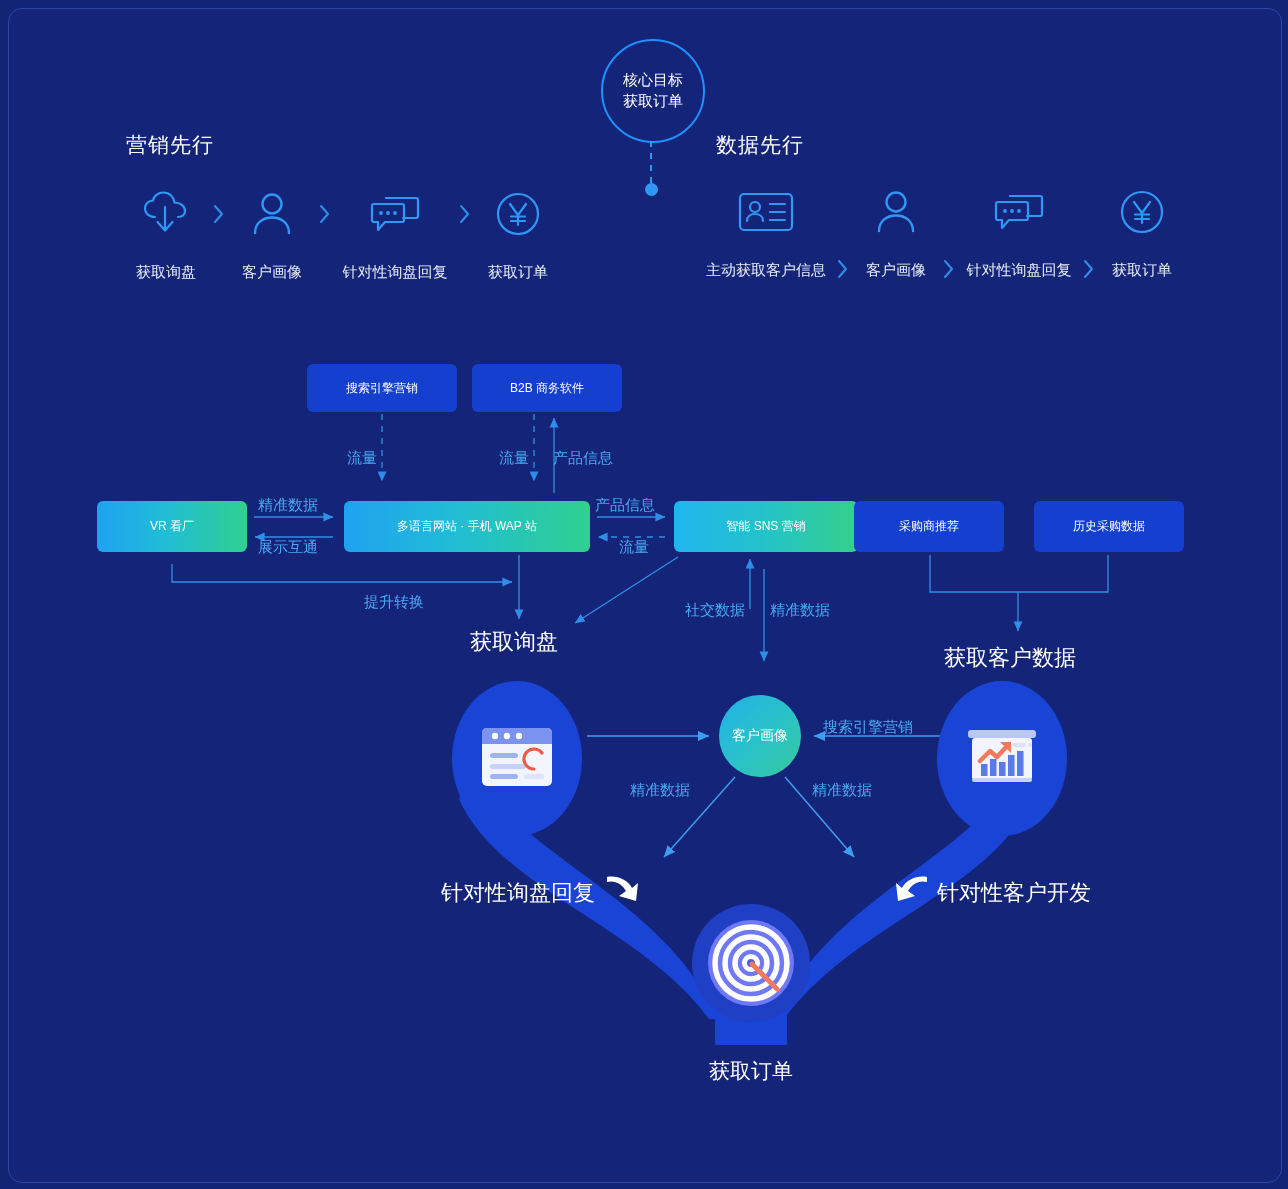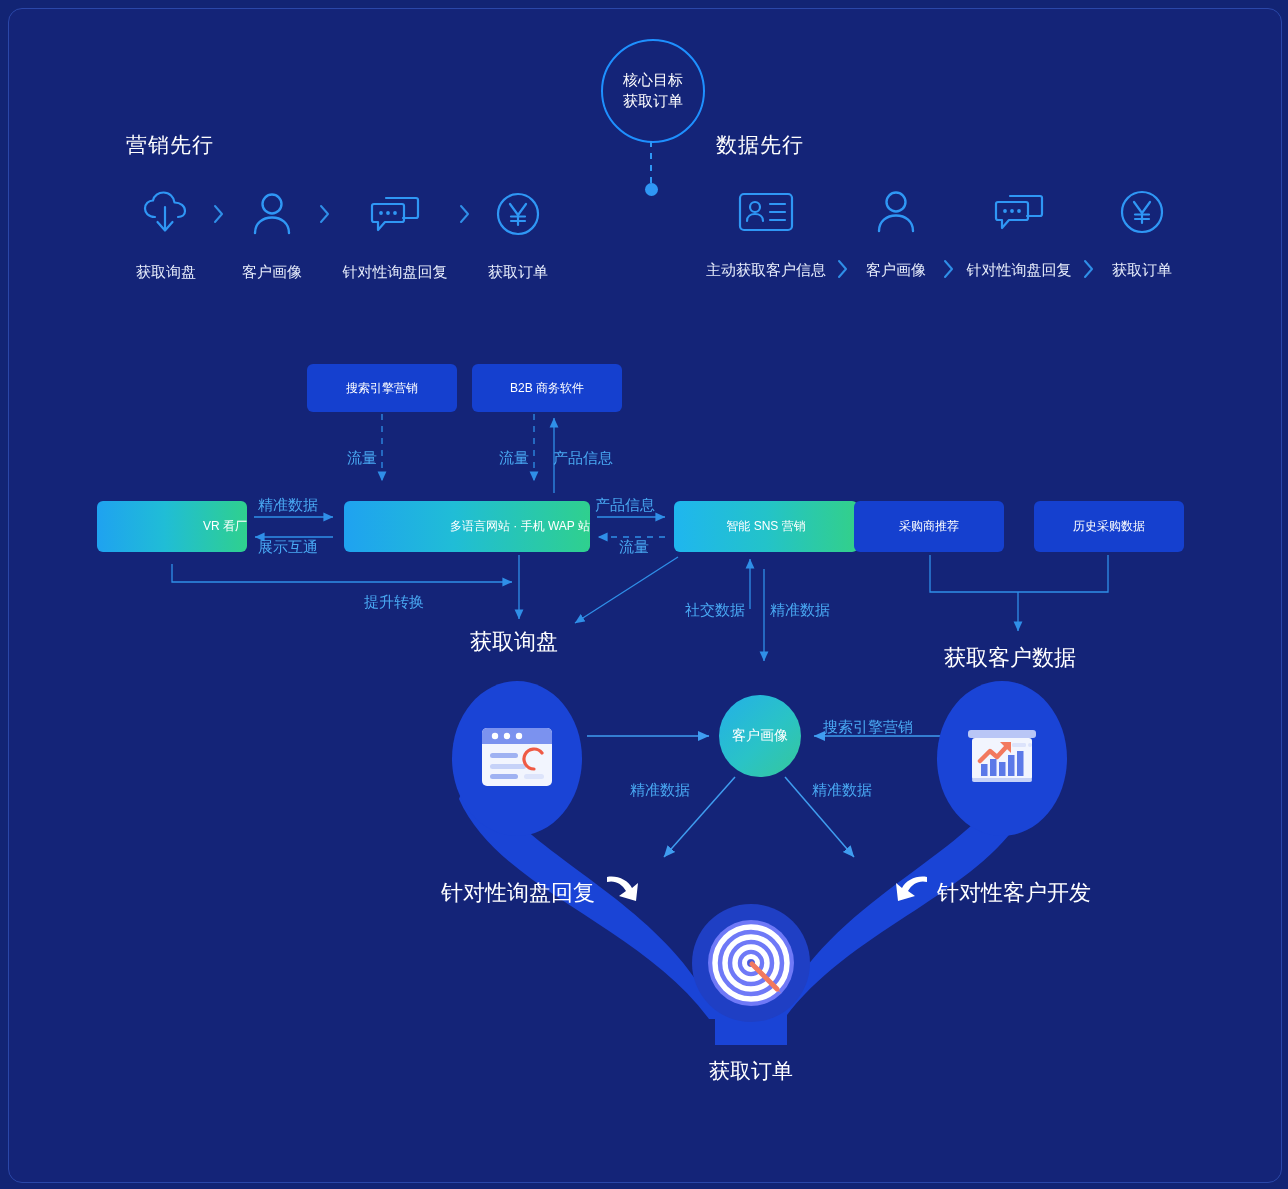--- a/index.html
+++ b/index.html
@@ -35,21 +35,21 @@
   .flow-lbl{margin-top:22px;font-size:15px;color:#e8eefc;white-space:nowrap;}
   .chev{color:#2f8fe8;font-size:20px;margin-top:16px;}
   .chev svg{display:block;}
 
   
   .box{
     border-radius:6px;display:flex;align-items:center;justify-content:center;
     font-size:12px;color:#ffffff;box-sizing:border-box;white-space:nowrap;
   }
   .box-plain{background:#1540cf;}
-  .box-grad{background:linear-gradient(90deg,#1fa2f0 0%,#20bdd6 45%,#2fd08e 100%);justify-content:flex-end;}
+  .box-grad{background:linear-gradient(90deg,#1fa2f0 0%,#20bdd6 45%,#2fd08e 100%);}
   .box-grad2{background:linear-gradient(90deg,#1fb6ef 0%,#23c3c9 50%,#33d089 100%);}
   .cap{font-size:15px;color:#49a8f2;white-space:nowrap;}
   .big-lbl{font-size:22px;color:#ffffff;white-space:nowrap;}
 
   svg.ov{position:absolute;left:0;top:0;pointer-events:none;}
 
   .node-circ{border-radius:50%;display:flex;align-items:center;justify-content:center;}
   #persona{background:linear-gradient(135deg,#23b0e8 0%,#2ac3c6 55%,#36c79a 100%);
            width:82px;height:82px;font-size:14px;color:#fff;}
   .blob{background:#1a44d6;border-radius:50%;}

